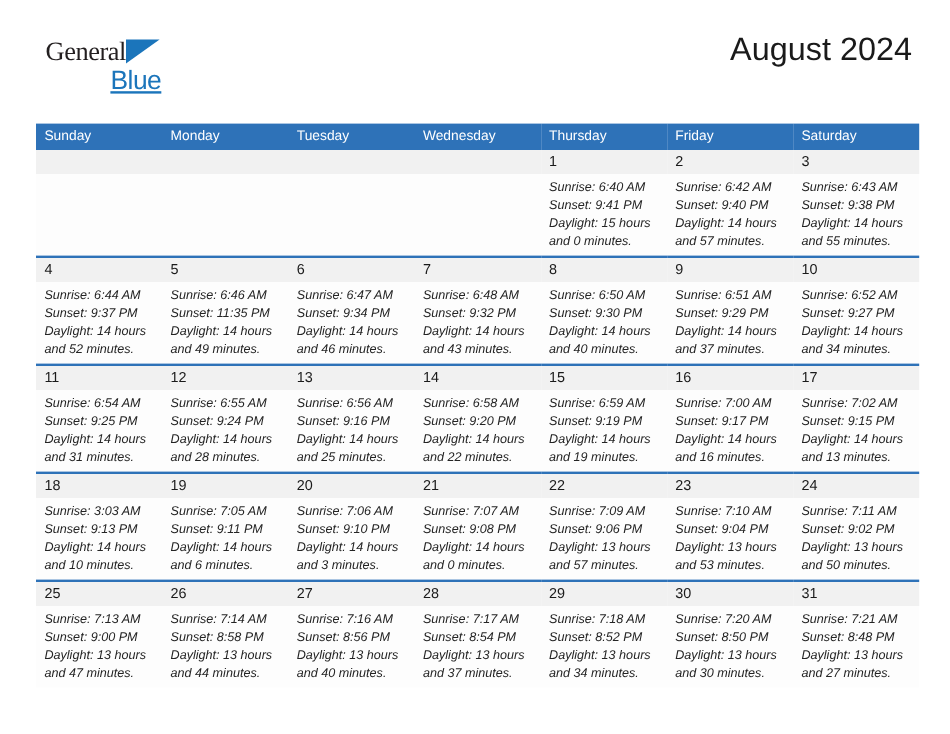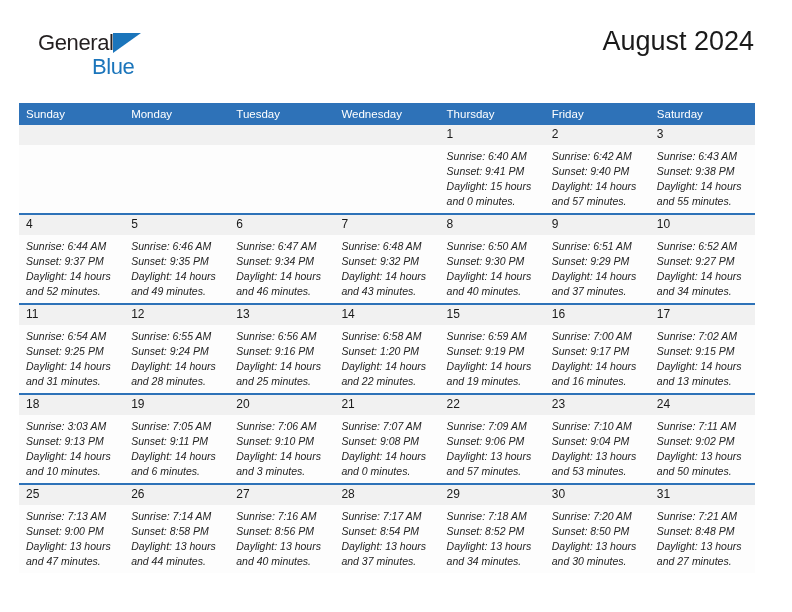--- a/index.html
+++ b/index.html
@@ -27,65 +27,66 @@
     top: 32px;
     line-height: 1;
     user-select: none;
   }
   .brand-top {
     position: relative;
     display: inline-block;
     font-size: 22px;
     letter-spacing: -0.4px;
     color: #231f20;
-    font-family: Liberation Sans, sans-serif;
+    font-family: Liberation Serif, serif;
   }
   .brand-triangle {
     display: inline-block;
     width: 0;
     height: 0;
     border-left: 28px solid #1b75bb;
     border-bottom: 20px solid transparent;
     vertical-align: top;
     margin-left: 0px;
     position: relative;
     top: 1px;
   }
   .brand-bottom {
     display: block;
     font-size: 22px;
     color: #1b75bb;
     margin-top: 2px;
     margin-left: 54px;
     letter-spacing: -0.4px;
+    text-decoration: underline;
   }
 
   .title-block {
     position: absolute;
-    right: 38px;
+    right: 32px;
     top: 26px;
     text-align: right;
   }
   .cal-title {
     font-size: 27px;
     color: #1a1a1a;
     line-height: 1.15;
     font-weight: normal;
     margin: 0;
   }
   .cal-subtitle {
     font-size: 13.5px;
     color: #2b2b2b;
     margin-top: 9px;
   }
 
   
   .calendar {
     position: absolute;
-    left: 19px;
+    left: 30px;
     top: 103px;
     width: 736px;
     border-collapse: collapse;
     table-layout: fixed;
   }
   .calendar th {
     background: #2e72b8;
     color: #ffffff;
     font-weight: normal;
     font-size: 11.5px;
@@ -228,21 +229,21 @@
           <div>Sunrise: 6:44 AM</div>
           <div>Sunset: 9:37 PM</div>
           <div>Daylight: 14 hours</div>
           <div>and 52 minutes.</div>
         </div>
       </td>
       <td>
         <div class="daynum">5</div>
         <div class="details">
           <div>Sunrise: 6:46 AM</div>
-          <div>Sunset: 9:35 PM</div>
+          <div>Sunset: 11:35 PM</div>
           <div>Daylight: 14 hours</div>
           <div>and 49 minutes.</div>
         </div>
       </td>
       <td>
         <div class="daynum">6</div>
         <div class="details">
           <div>Sunrise: 6:47 AM</div>
           <div>Sunset: 9:34 PM</div>
           <div>Daylight: 14 hours</div>
@@ -312,21 +313,21 @@
           <div>Sunrise: 6:56 AM</div>
           <div>Sunset: 9:16 PM</div>
           <div>Daylight: 14 hours</div>
           <div>and 25 minutes.</div>
         </div>
       </td>
       <td>
         <div class="daynum">14</div>
         <div class="details">
           <div>Sunrise: 6:58 AM</div>
-          <div>Sunset: 1:20 PM</div>
+          <div>Sunset: 9:20 PM</div>
           <div>Daylight: 14 hours</div>
           <div>and 22 minutes.</div>
         </div>
       </td>
       <td>
         <div class="daynum">15</div>
         <div class="details">
           <div>Sunrise: 6:59 AM</div>
           <div>Sunset: 9:19 PM</div>
           <div>Daylight: 14 hours</div>

